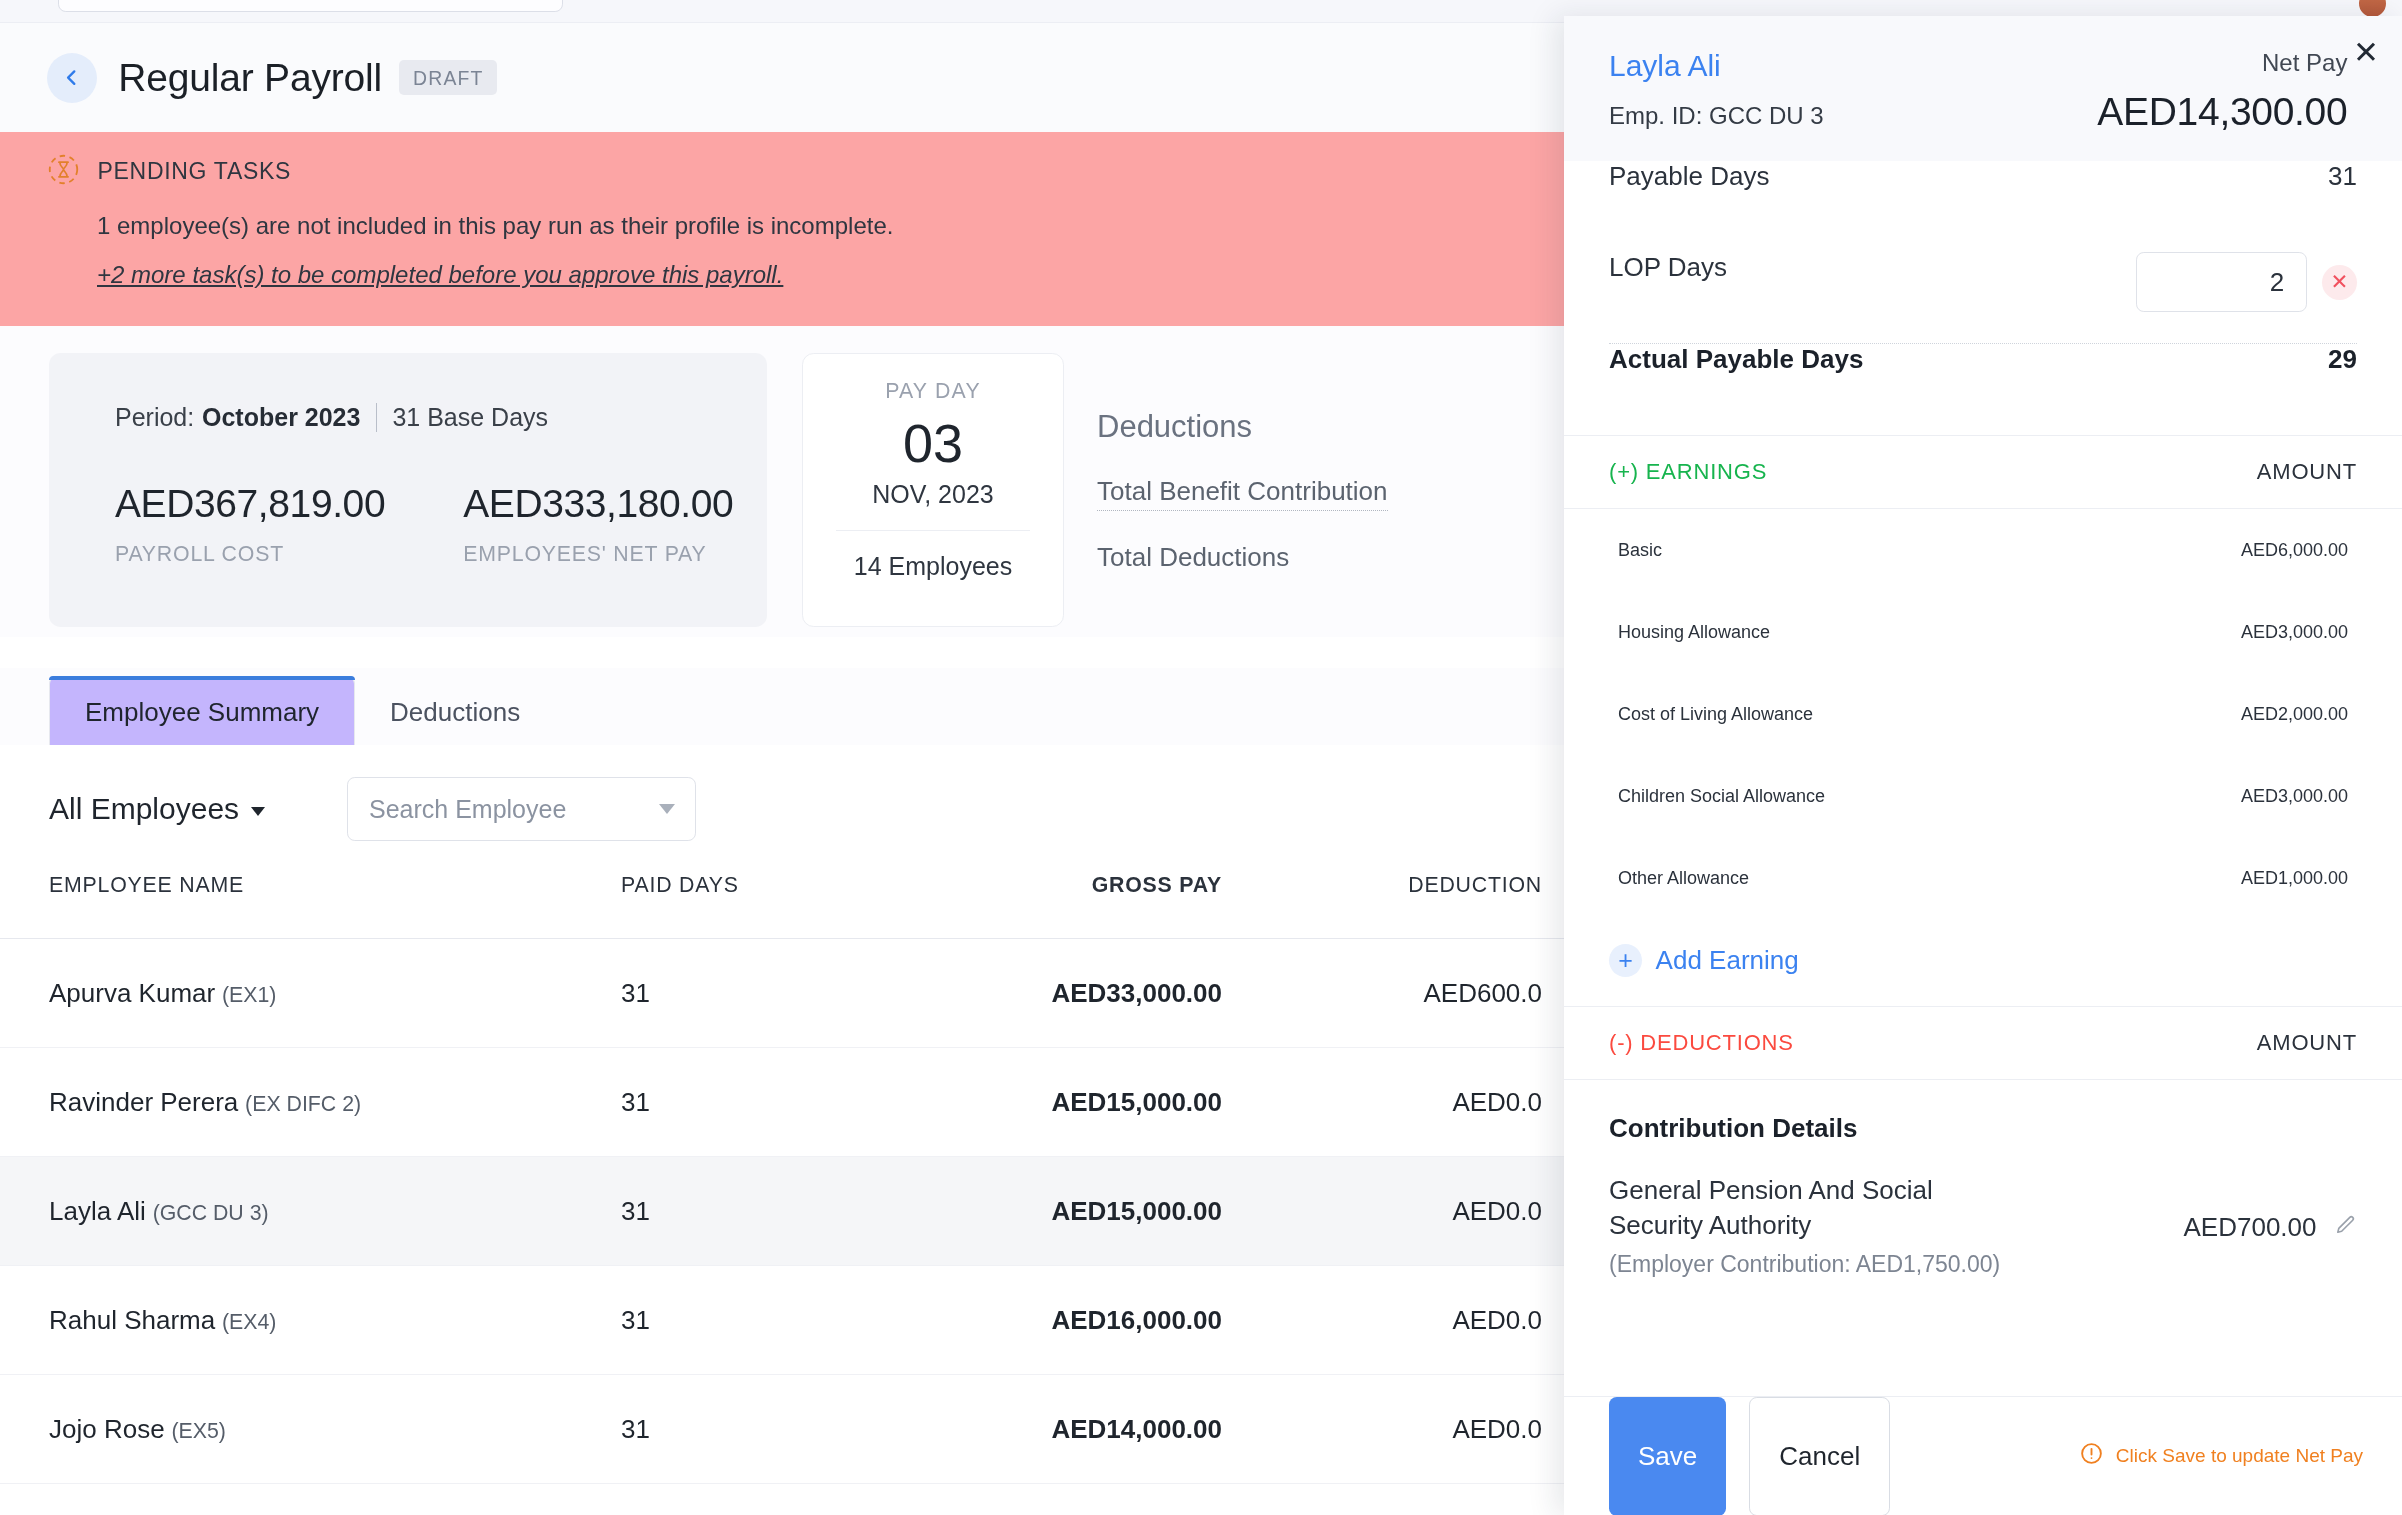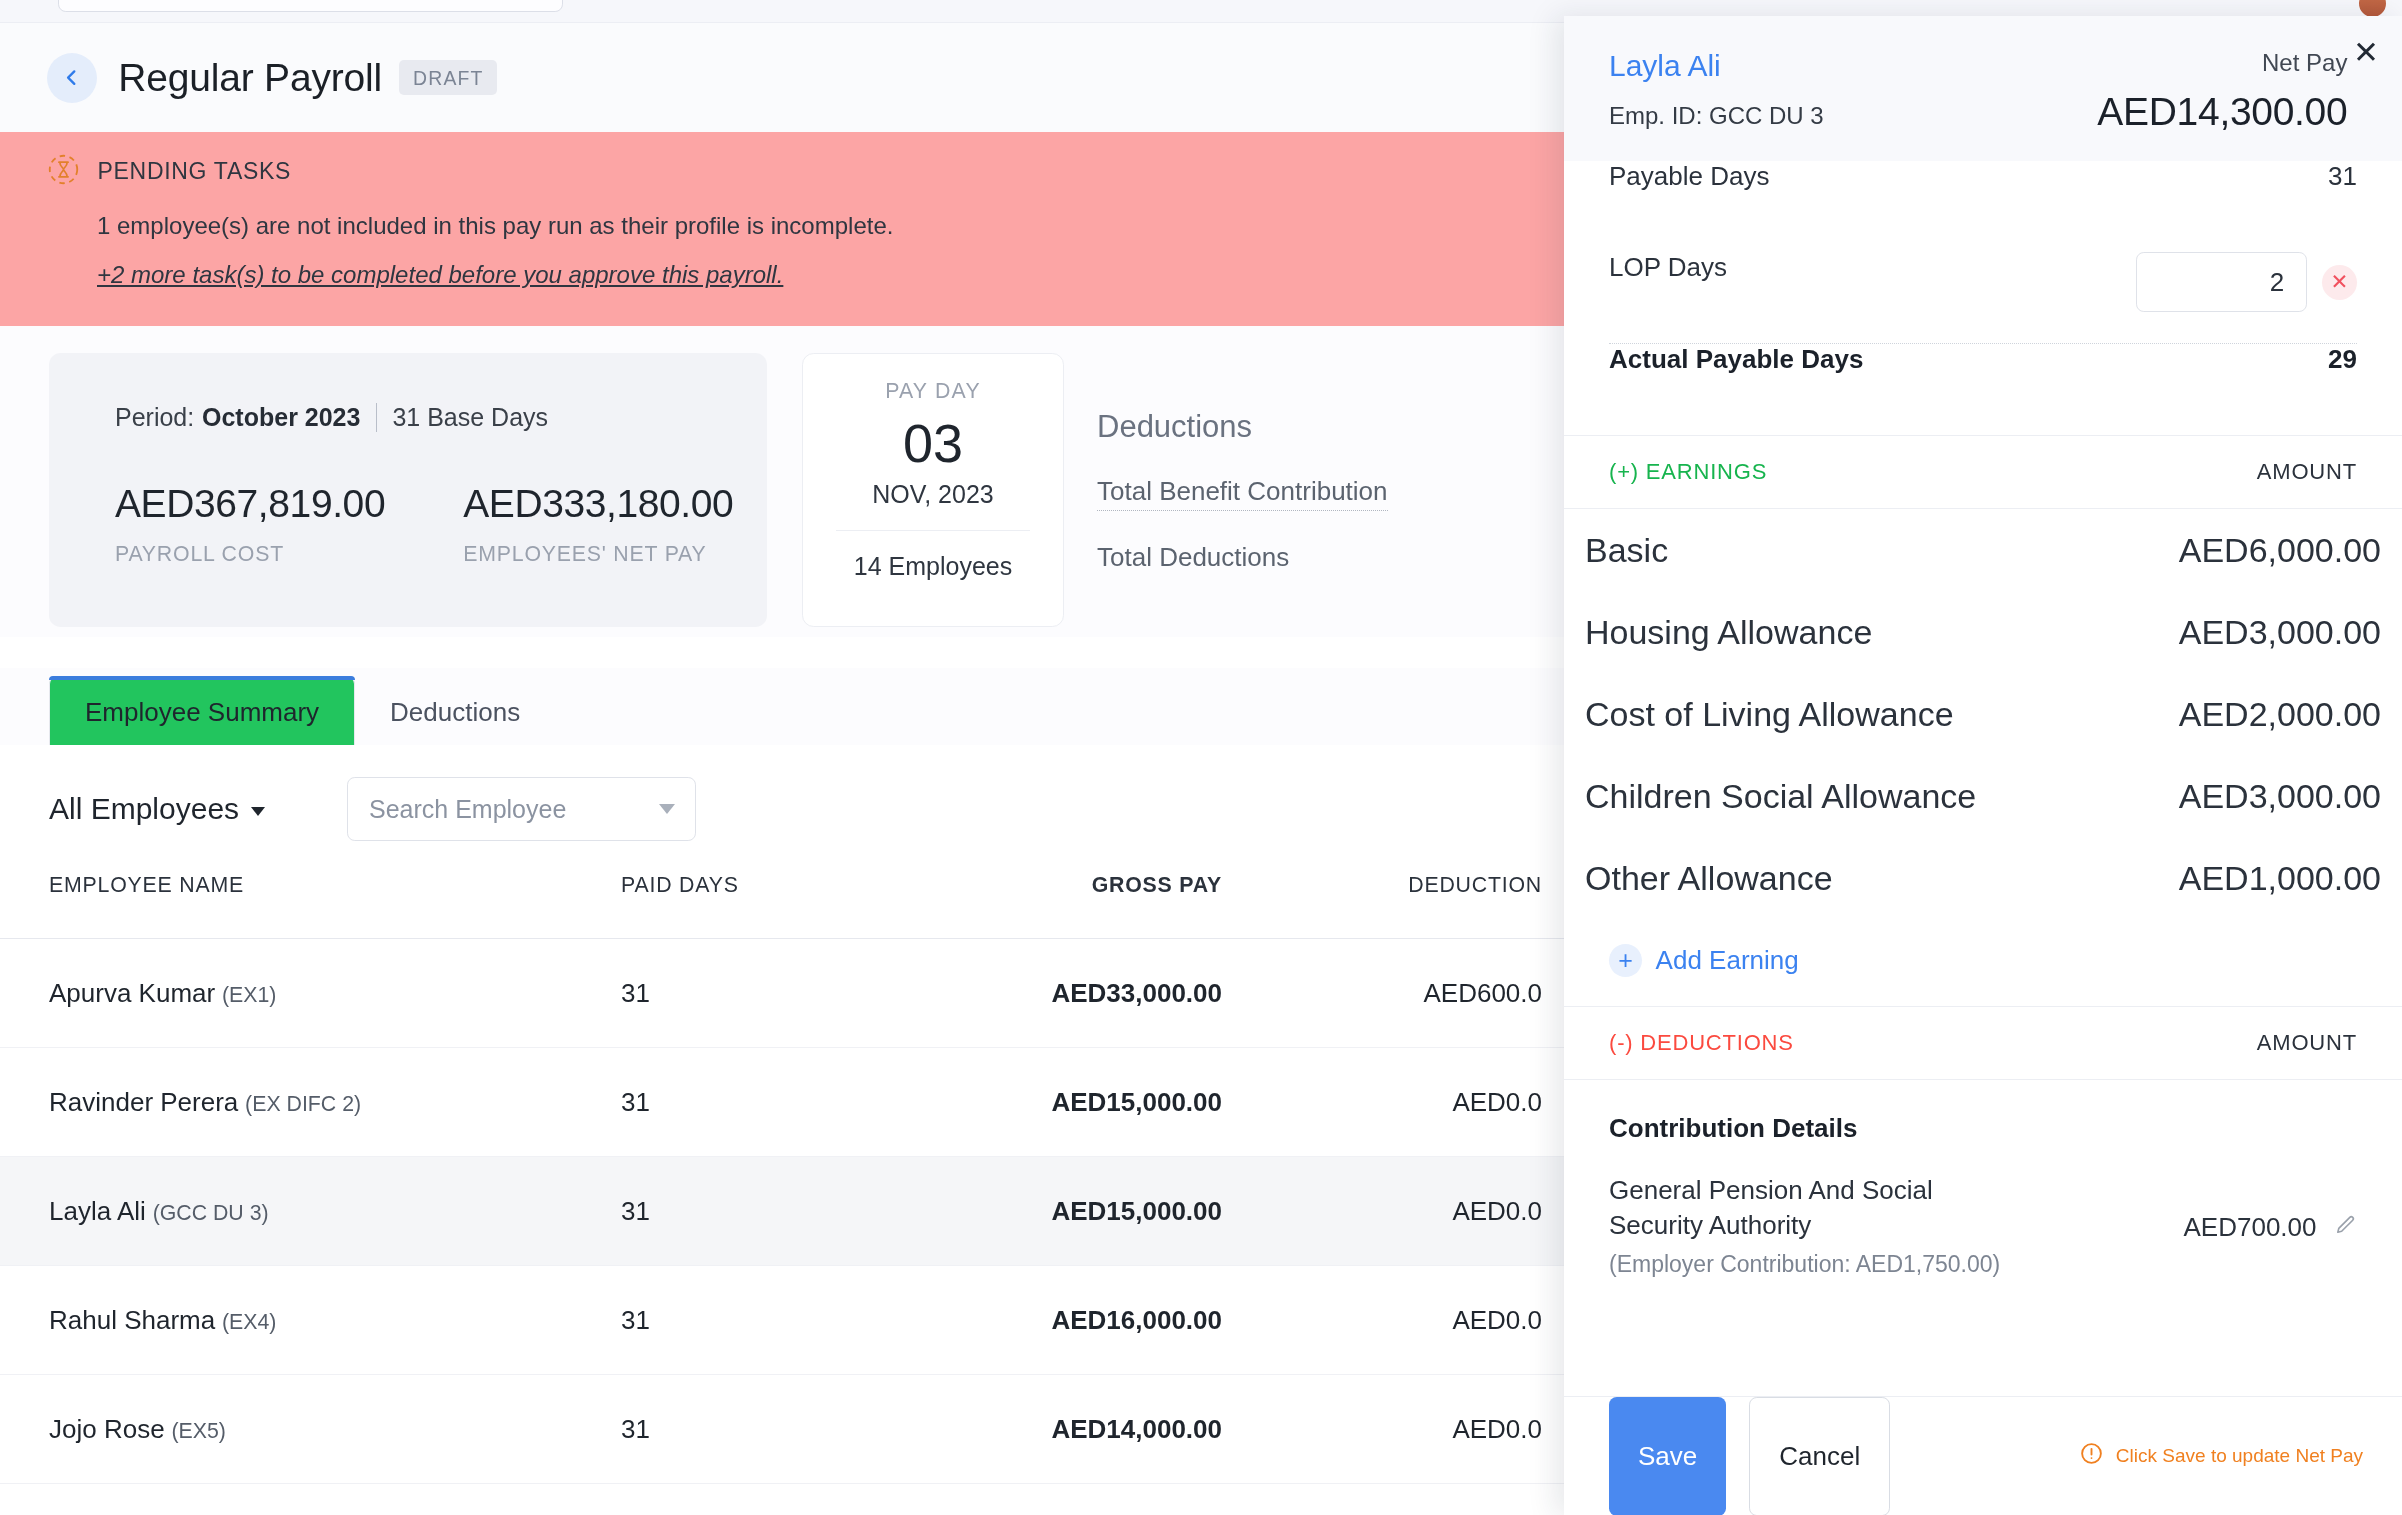--- a/index.html
+++ b/index.html
@@ -234,21 +234,21 @@
     padding-left: 49px;
   }
   .tab {
     font-size: 26px;
     color: #4b5260;
     padding: 19.4px 35px 17.5px;
     cursor: pointer;
     position: relative;
   }
   .tab.active {
-    background: #22c55e;
+    background: #c4b5fd;
     border: 1px solid #e6e8ee;
     border-bottom: 1px solid #ffffff;
     border-radius: 7.8px 7.8px 0 0;
     margin-bottom: -1px;
     color: #1f252d;
   }
   .tab.active::before {
     content: "";
     position: absolute;
     left: -1px; right: -1px; top: -1px;
@@ -428,22 +428,22 @@
     font-size: 22px;
     letter-spacing: 0.8px;
   }
   .sect-head .amt-col { color: #2b323c; }
   .earn-label { color: #17b44e; }
   .ded-label { color: #fb4a3f; }
 
   .line-row {
     display: flex; justify-content: space-between; align-items: center;
     height: 82px;
-    padding: 0 21px;
-    font-size: 34px;
+    padding: 0 54px;
+    font-size: 18px;
     color: #2b323c;
   }
   .add-earning {
     display: flex; align-items: center; gap: 13.6px;
     padding: 25px 45px 29px;
     color: #3b82f0;
     font-size: 26px;
     cursor: pointer;
   }
   .plus-circle {

